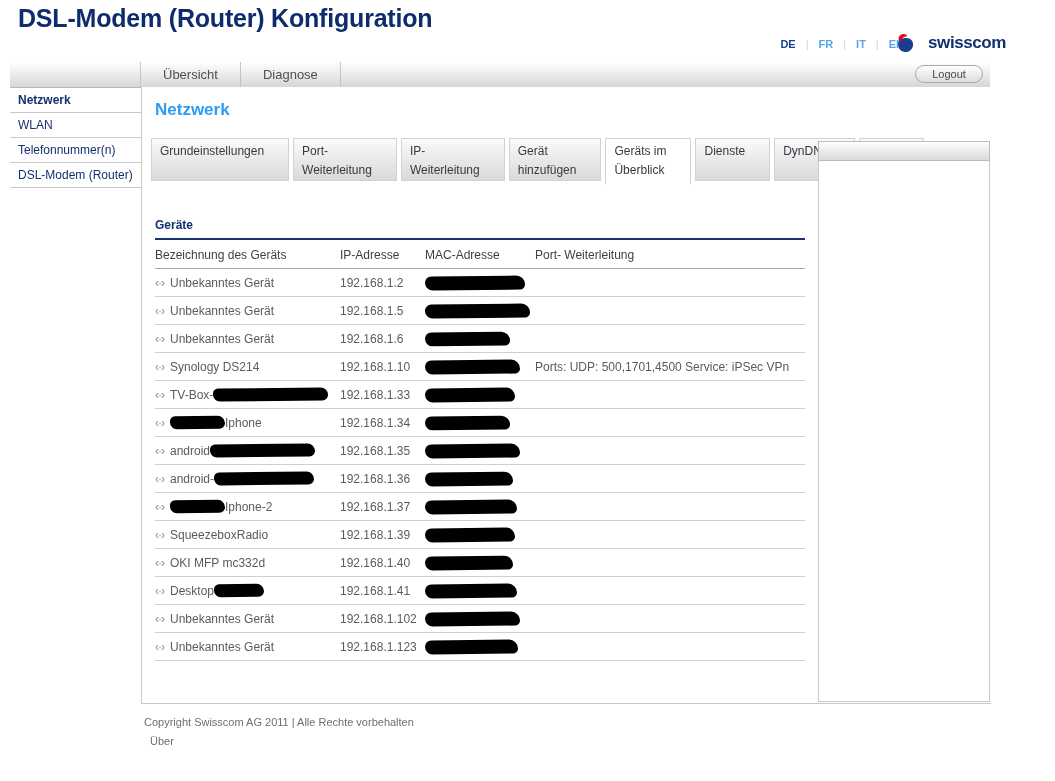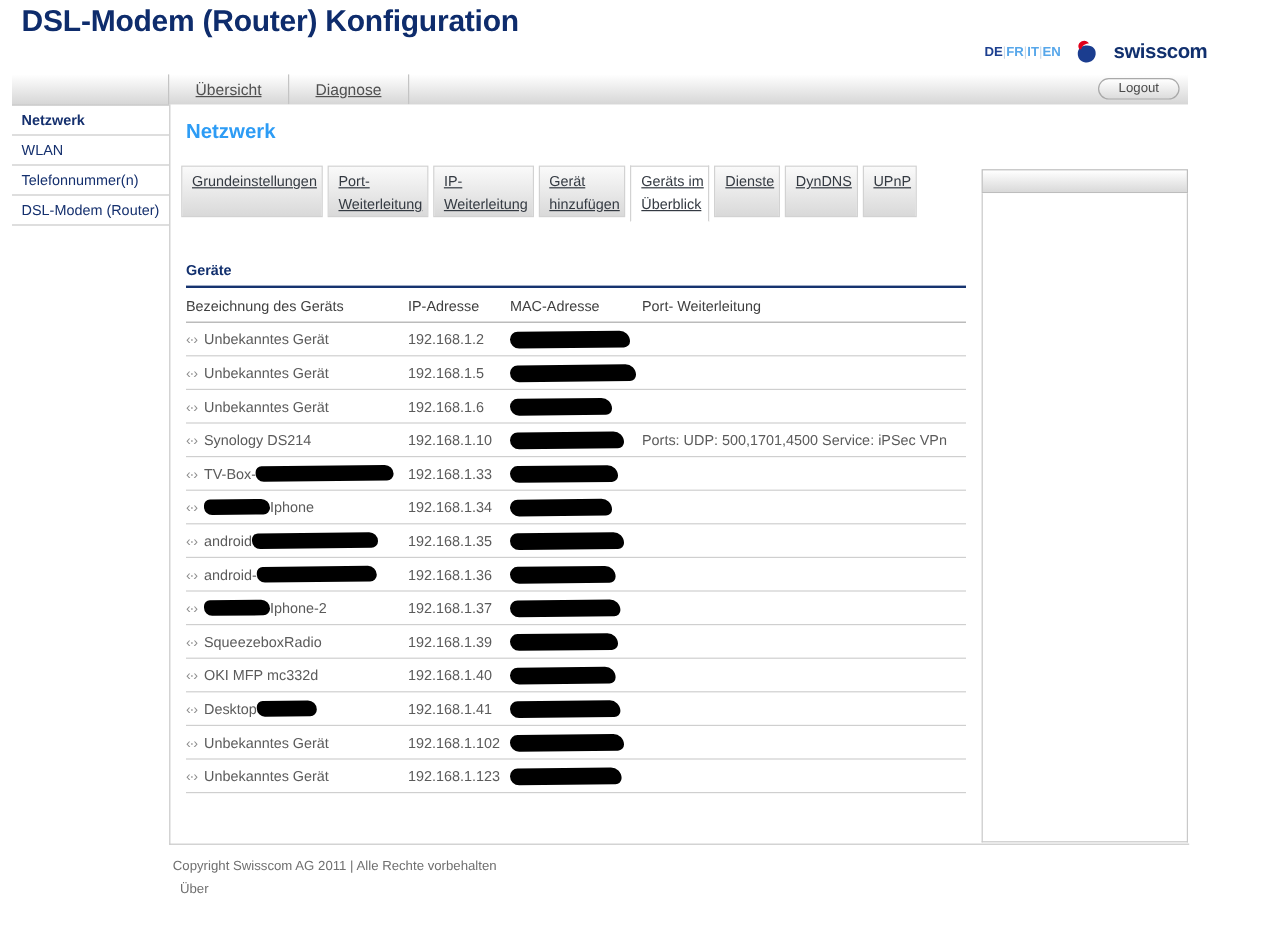--- a/index.html
+++ b/index.html
@@ -2,56 +2,56 @@
 <html><head>
 <meta charset="utf-8">
 <style>
   html,body{margin:0;padding:0;background:#ffffff;}
   .page{position:relative;width:1055px;height:781px;background:#fff;
         font-family:"Liberation Sans",sans-serif;overflow:hidden;}
 
   
   .page-title{position:absolute;left:18px;top:4px;margin:0;font-size:25px;font-weight:bold;
               color:#0e2c6c;letter-spacing:-0.2px;}
-  .lang-bar{position:absolute;top:38px;left:756px;width:128px;font-size:11px;font-weight:bold;
-            display:flex;gap:0;align-items:center;justify-content:flex-end;}
+  .lang-bar{position:absolute;top:38px;left:776px;width:128px;font-size:11px;font-weight:bold;
+            display:flex;gap:10px;align-items:center;justify-content:flex-end;}
   .lang{color:#57a7ea;cursor:pointer;}
   .lang.active{color:#1c3f8f;}
   .lang-sep{color:#c3d6e8;font-weight:normal;}
   .logo{position:absolute;top:33px;left:897px;display:flex;gap:14px;}
   .logo-text{font-size:17px;font-weight:bold;color:#11306e;letter-spacing:-0.4px;}
 
   
   .topstrip{position:absolute;left:10px;top:62px;width:980px;height:25px;
             background:linear-gradient(#ffffff,#d6d6d6);border-bottom:1px solid #b9b9b9;}
   .main-tabs{position:absolute;left:130px;top:0;height:25px;display:flex;}
   .main-tab{height:25px;line-height:25px;padding:0 22px;font-size:13px;color:#4f4f4f;
-            border-left:1px solid #c4c4c4;cursor:pointer;text-decoration:underline;}
+            border-left:1px solid #c4c4c4;cursor:pointer;}
   .main-tab:last-child{border-right:1px solid #c4c4c4;}
   .main-tab.active{background:#ffffff;color:#15306e;font-weight:bold;height:26px;}
   .logout{position:absolute;right:7px;top:3px;width:68px;height:18px;border-radius:9px;
           background:linear-gradient(#ffffff,#dcdcdc);border:1px solid #a9a9a9;
           font-size:11px;color:#4a4a4a;font-family:"Liberation Sans",sans-serif;cursor:pointer;padding:0;}
 
   
   .sidebar{position:absolute;left:10px;top:88px;width:131px;}
   .side-item{height:24px;line-height:24px;padding-left:8px;font-size:12px;color:#15306e;
              border-bottom:1px solid #c9c9c9;cursor:pointer;}
   .side-item.active{font-weight:bold;}
 
   
   .main-area{position:absolute;left:141px;top:87px;width:849px;height:616px;
              border-left:1px solid #c9c9c9;border-bottom:1px solid #c9c9c9;background:#fff;}
   .content-heading{position:absolute;left:155px;top:100px;margin:0;font-size:17px;
                    font-weight:bold;color:#2d9cf5;}
 
   .sub-tabs{position:absolute;left:151px;top:138px;display:flex;gap:4px;}
-  .sub-tab{height:43px;box-sizing:border-box;padding:3px 4px 0 8px;font-size:12px;line-height:19px;
+  .sub-tab{height:43px;box-sizing:border-box;padding:3px 24px 0 8px;font-size:12px;line-height:19px;
            color:#343a42;background:linear-gradient(#fafafa,#d9d9d9);border:1px solid #d2d2d2;
-           white-space:pre-line;cursor:pointer;text-decoration:underline;}
+           white-space:pre-line;cursor:pointer;}
   .sub-tab.active{background:#ffffff;height:47px;border-bottom:1px solid #ffffff;}
 
   
   .right-panel-header{position:absolute;left:818px;top:141px;width:172px;height:20px;
                       background:linear-gradient(#ffffff,#d9d9d9);border:1px solid #bdbdbd;box-sizing:border-box;}
   .right-panel-body{position:absolute;left:818px;top:161px;width:172px;height:541px;
                     background:#fff;border:1px solid #c9c9c9;box-sizing:border-box;border-top:none;}
 
   
   .section-title{position:absolute;left:155px;top:218px;width:650px;font-size:12px;

